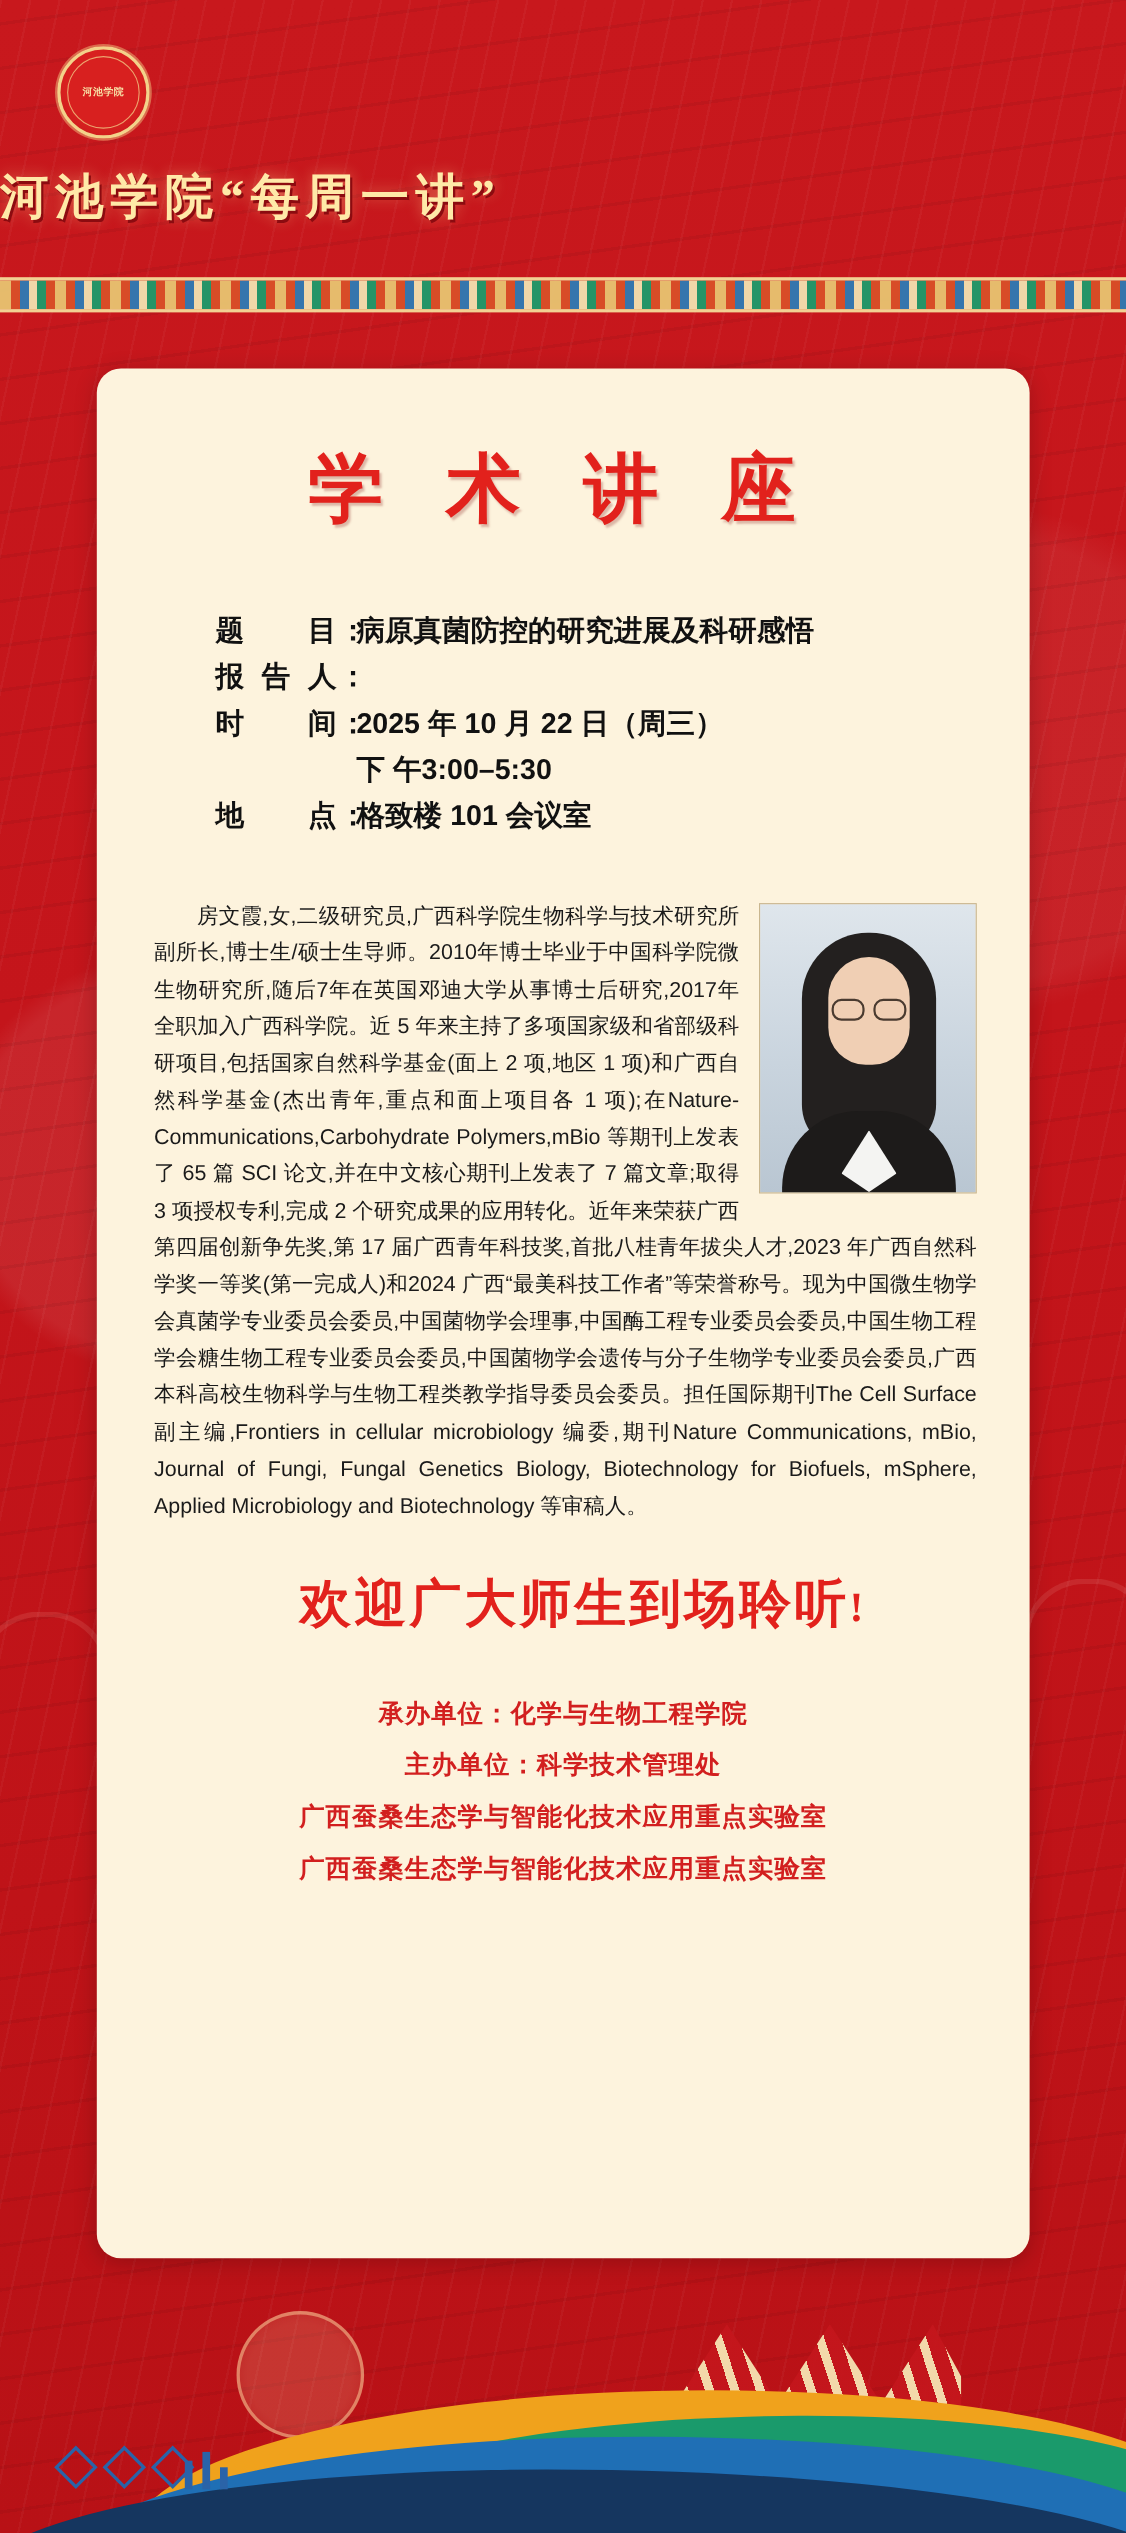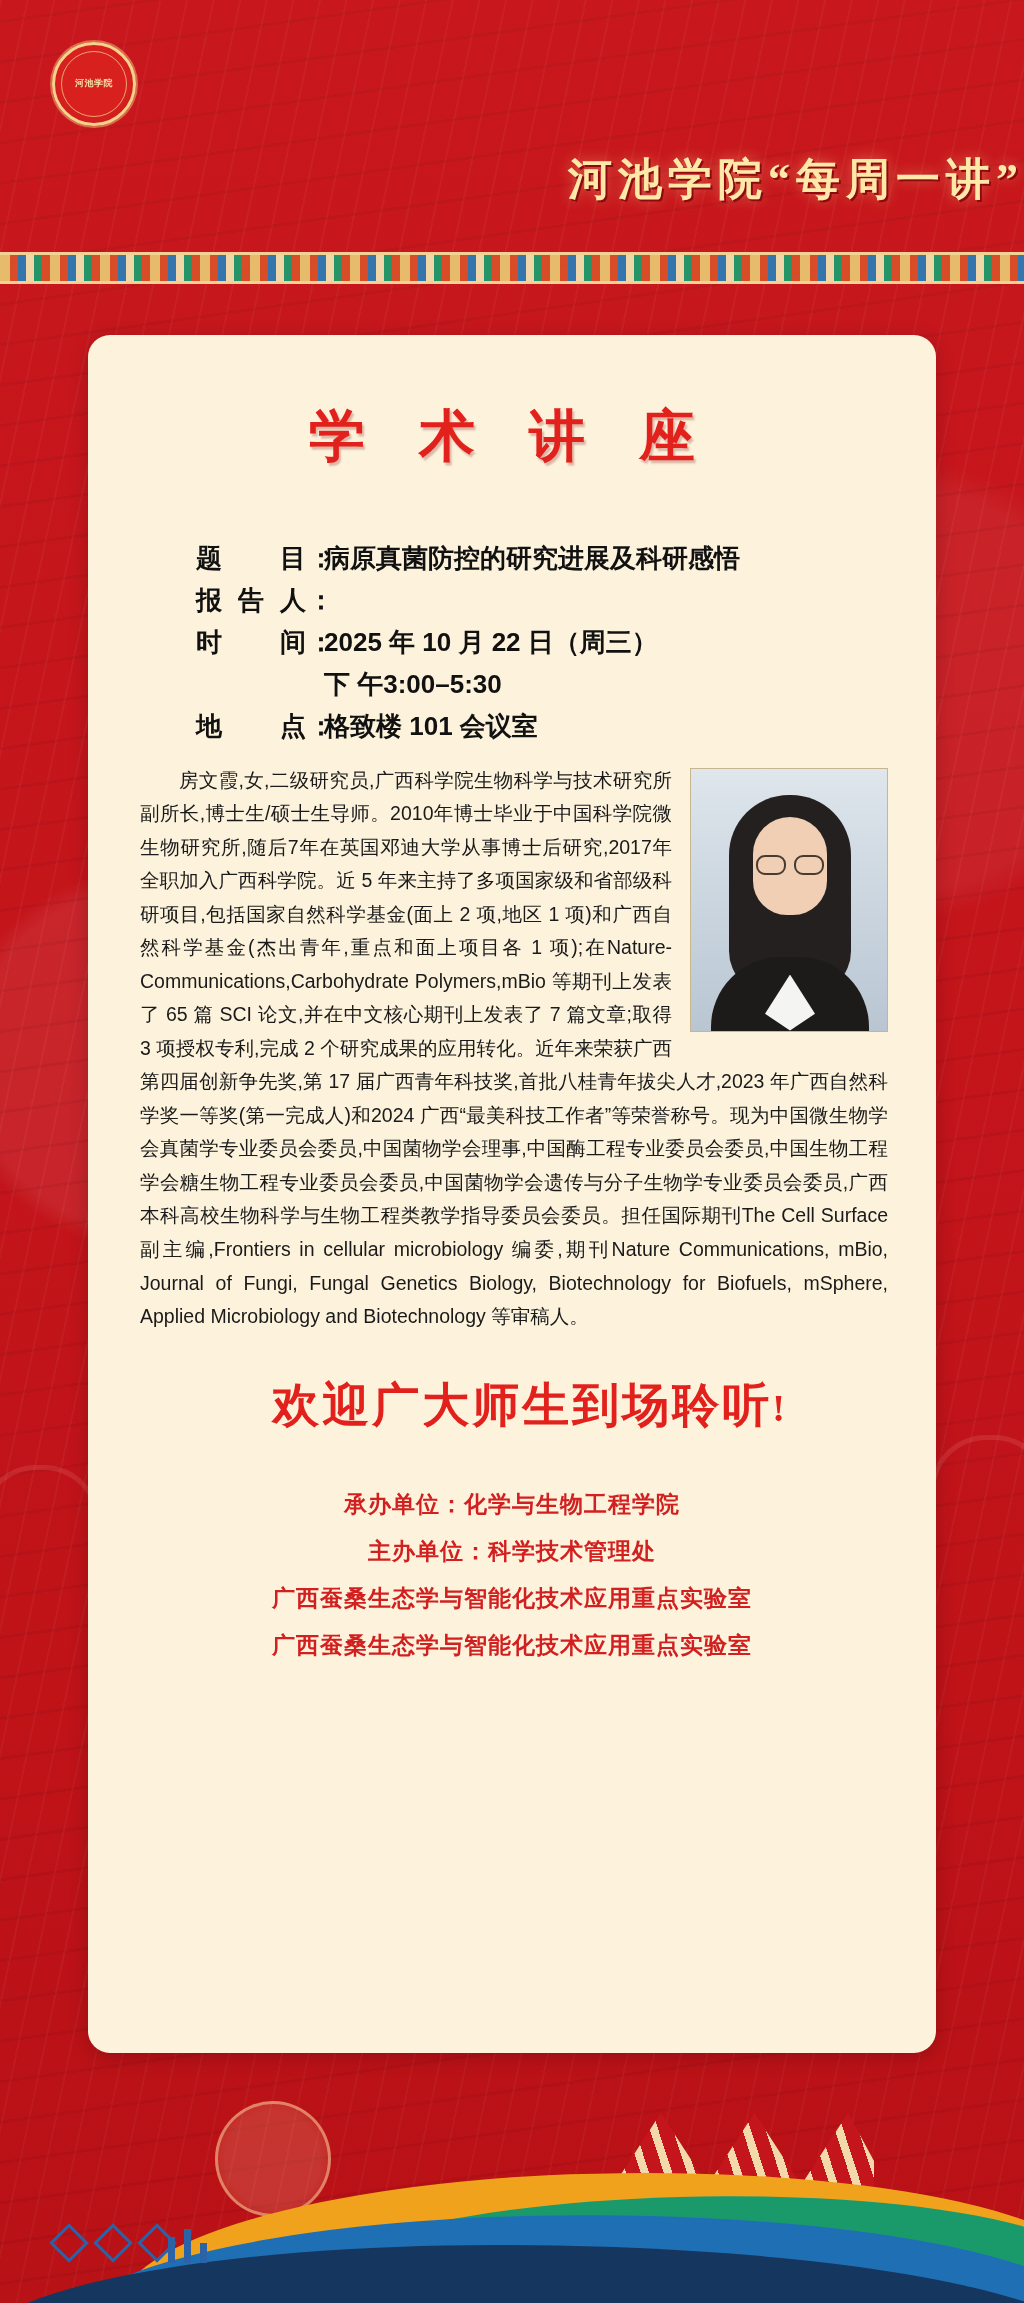--- a/index.html
+++ b/index.html
@@ -72,21 +72,21 @@
     align-items: center;
     justify-content: center;
     text-align: center;
     letter-spacing: 0.5px;
     font-weight: bold;
   }
   .header-title {
     position: absolute;
     top: 150px;
     left: 0; right: 0;
-    text-align: right;
+    text-align: left;
     font-family: "Liberation Serif", serif;
     font-size: 44px;
     font-weight: bold;
     letter-spacing: 6px;
     color: #ffe9a8;
     text-shadow: 2px 2px 0 #8c0b10, 0 0 14px rgba(255,225,150,0.45);
   }
   .ribbon {
     position: absolute;
     left: 0; right: 0;
@@ -110,21 +110,21 @@
     height: 1718px;
     background: #fdf3dd;
     border-radius: 22px;
     box-shadow: 0 4px 20px rgba(0,0,0,0.2);
     overflow: hidden;
   }
   .card-title {
     margin: 64px 0 0 0;
     text-align: center;
     font-family: "Liberation Serif", serif;
-    font-size: 56px;
+    font-size: 68px;
     font-weight: bold;
     letter-spacing: 20px;
     color: #e2211c;
     text-shadow: 2px 3px 2px rgba(120,0,0,0.25);
   }
 
   
   .info {
     margin: 62px 0 0 108px;
     color: #111;
@@ -145,21 +145,21 @@
   }
   .info-label .lab-char { display: inline-block; }
   .info-colon { width: 16px; flex: none; }
   .info-value { flex: 1; }
   .info-cont {
     margin-left: 128px;
   }
 
   
   .bio {
-    margin: 16px 48px 0 52px;
+    margin: 54px 48px 0 52px;
     font-size: 19.5px;
     line-height: 1.72;
     color: #1a1a1a;
     text-align: justify;
     text-justify: inter-ideograph;
   }
   .bio .portrait {
     float: right;
     width: 196px;
     height: 262px;

